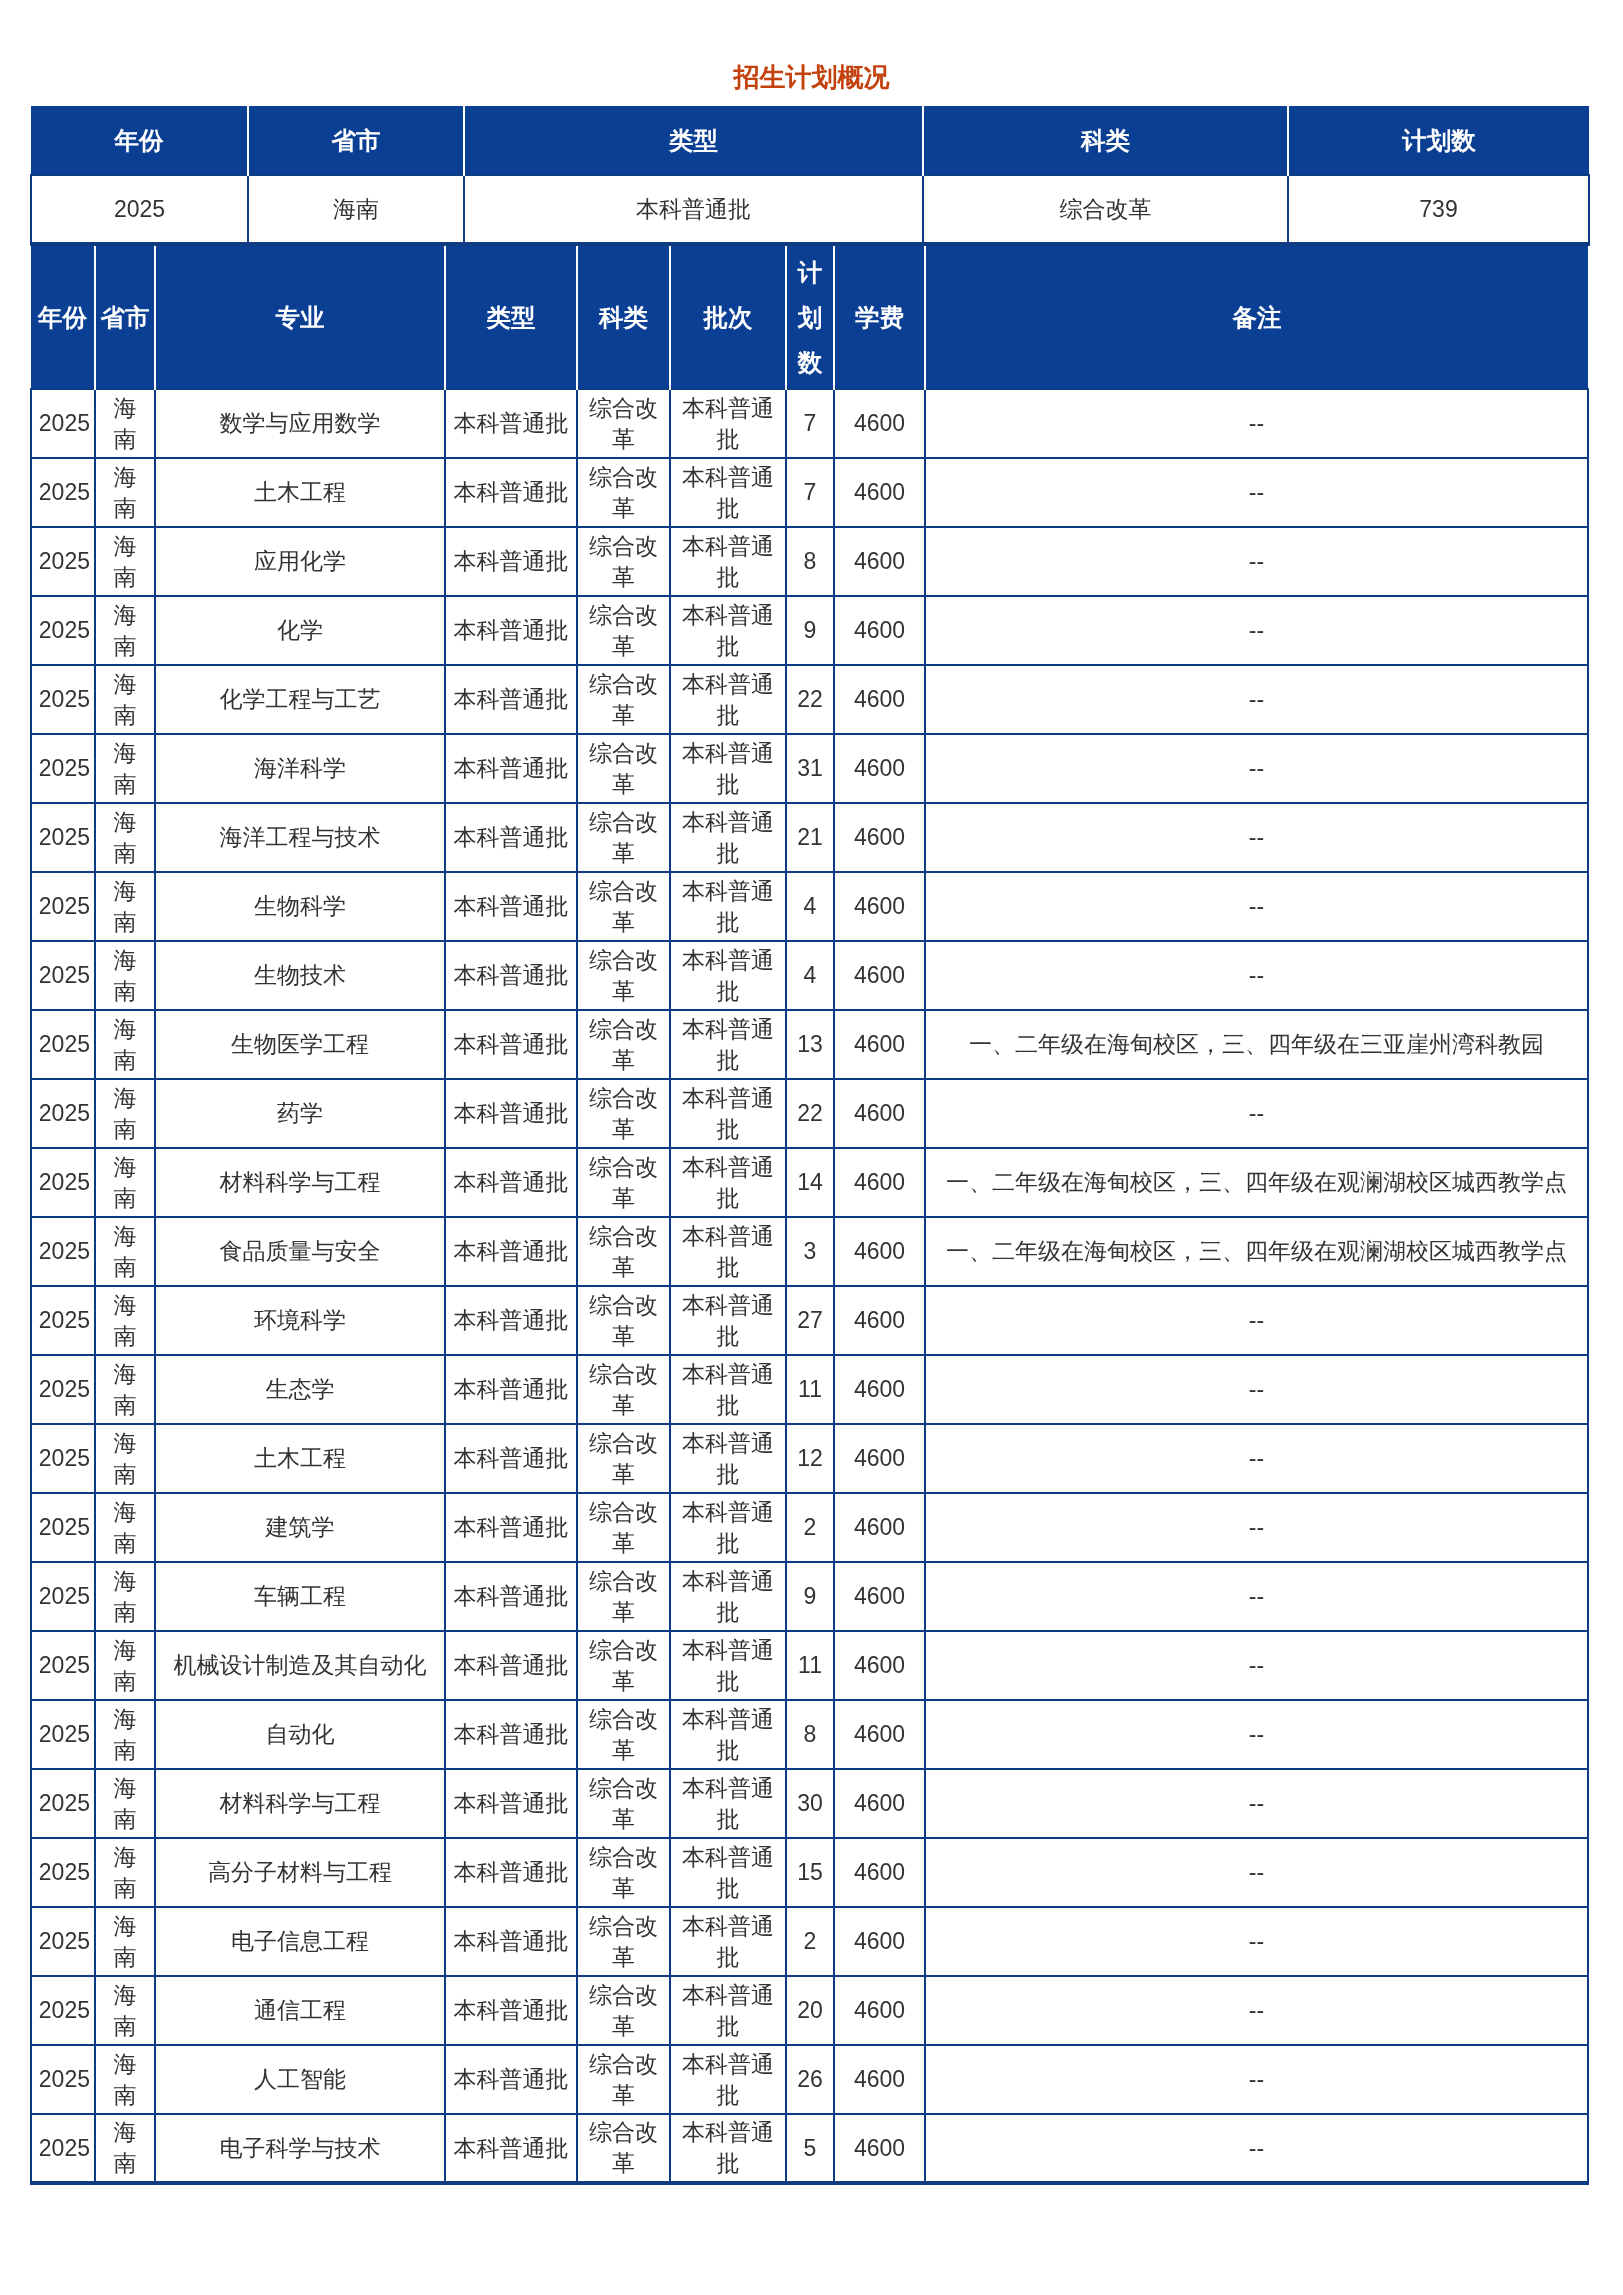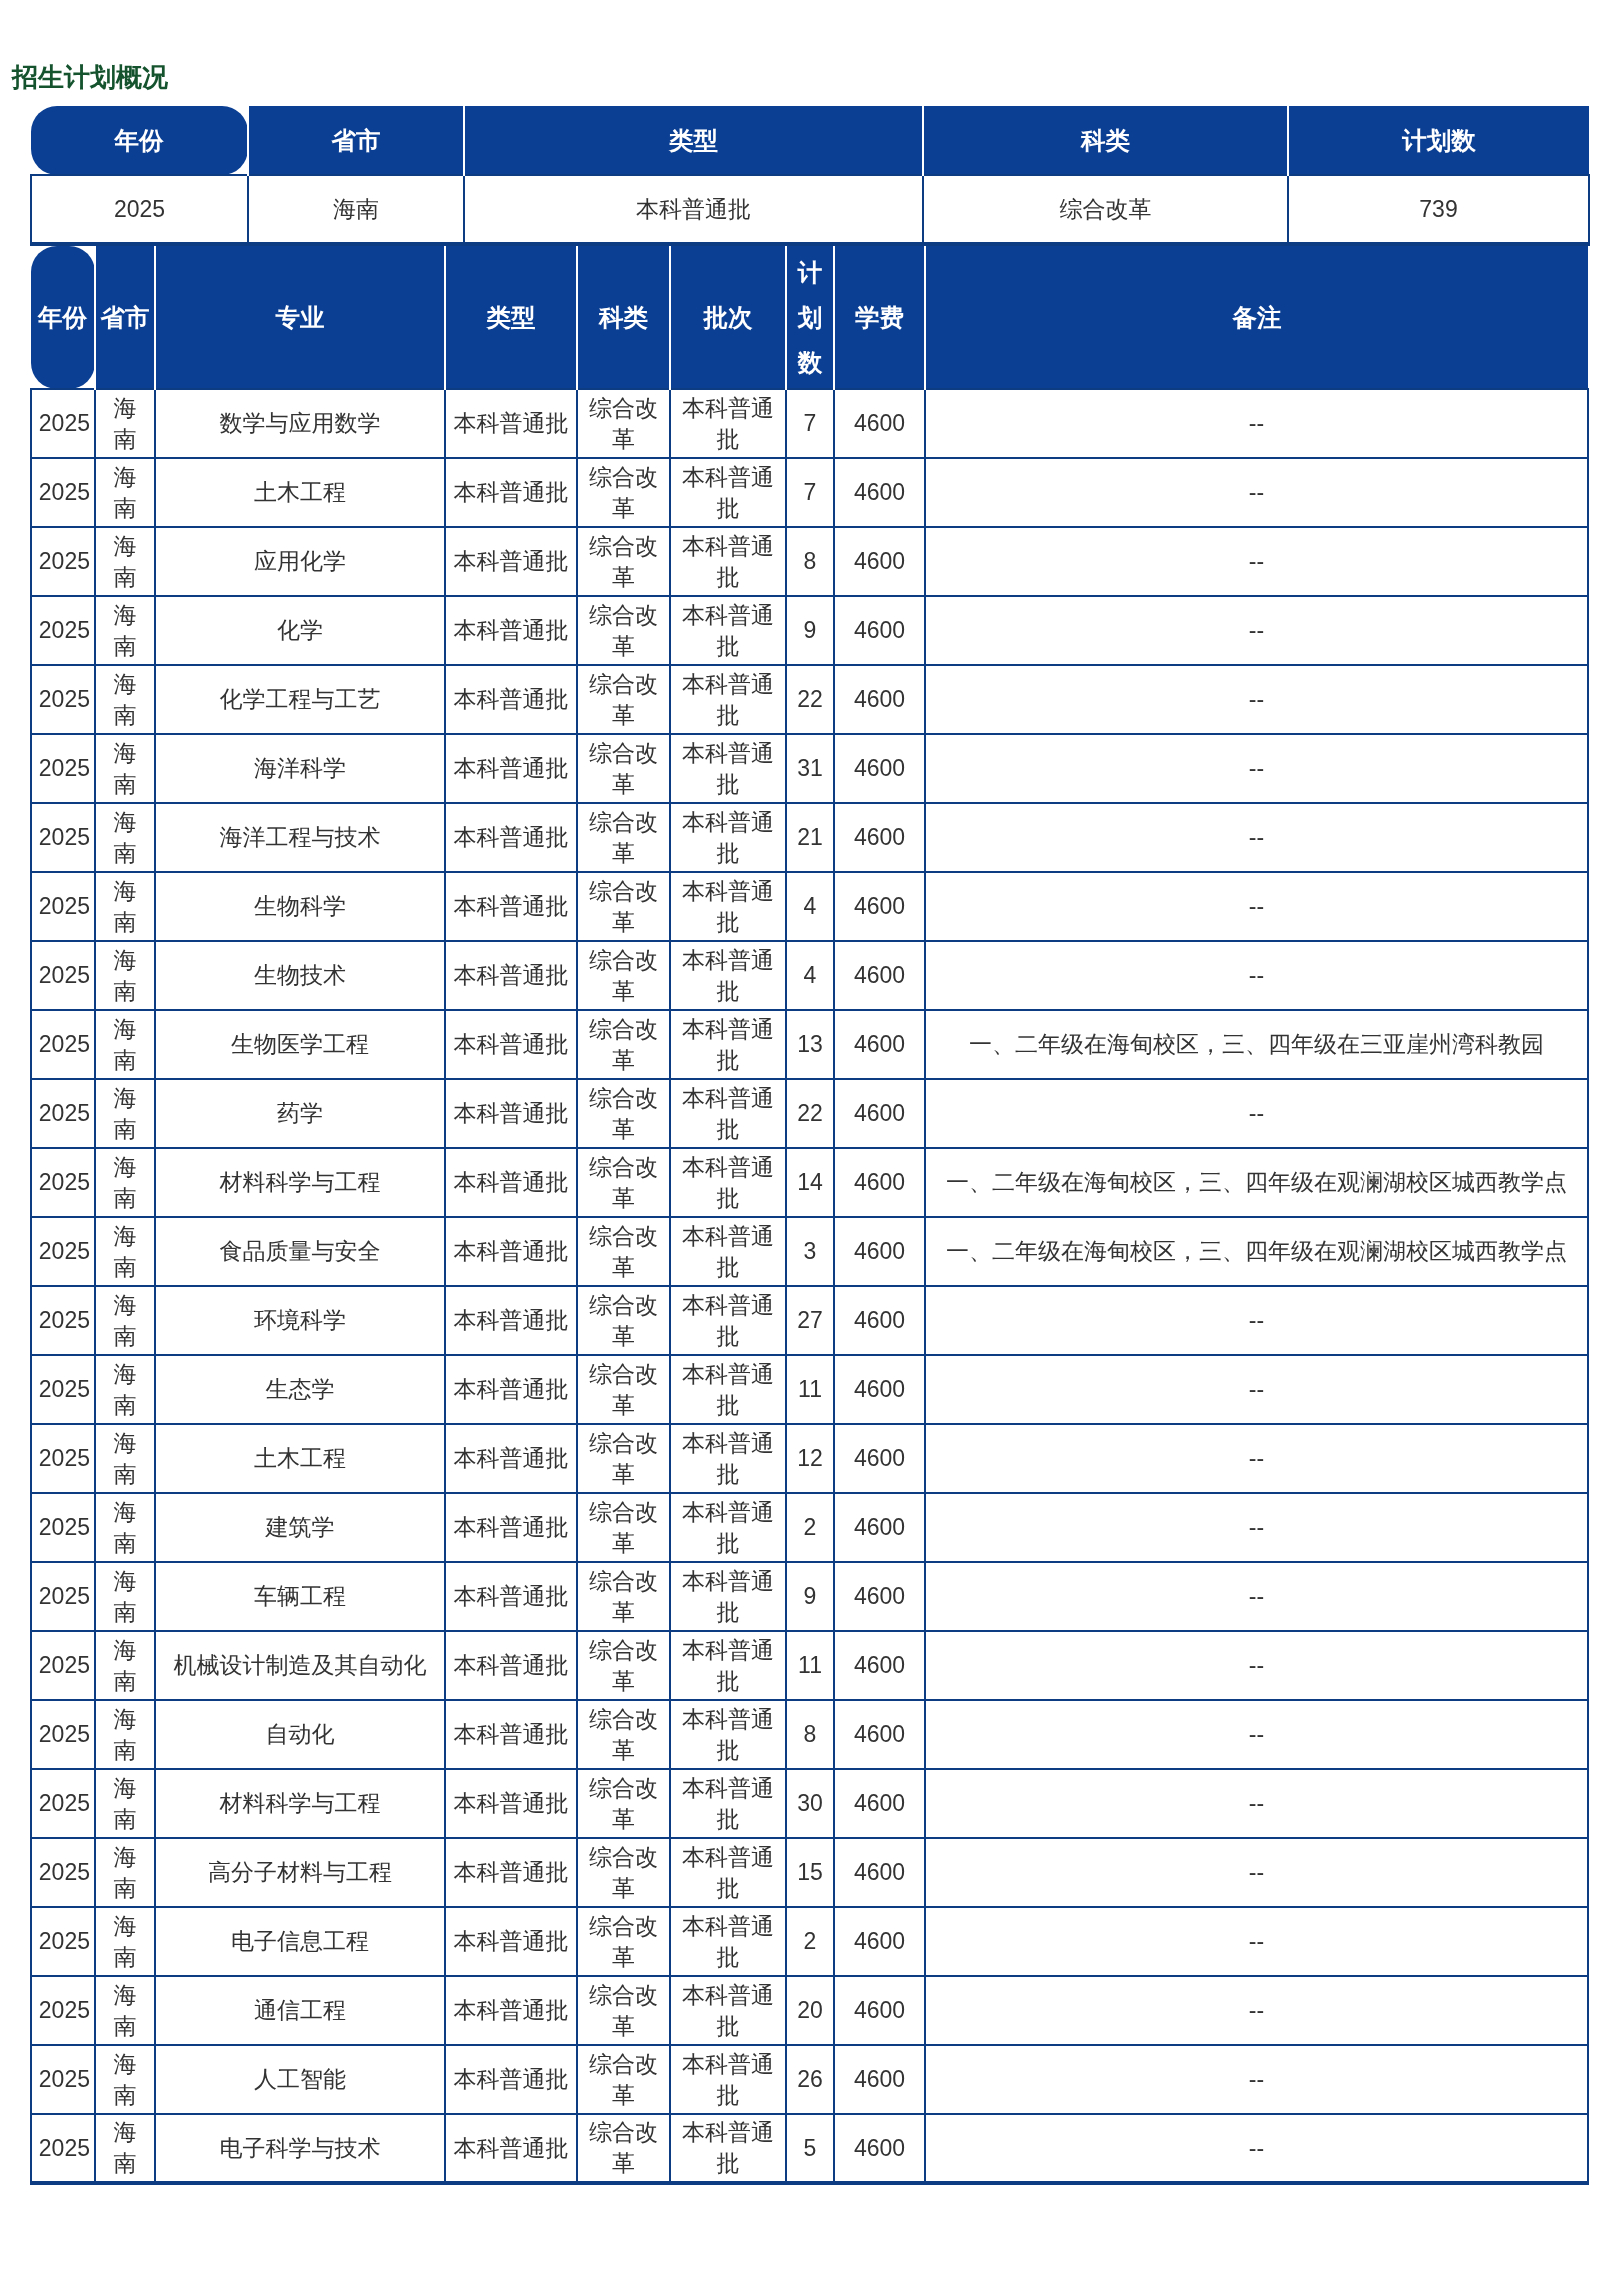--- a/index.html
+++ b/index.html
@@ -11,26 +11,26 @@
   html,body{margin:0;padding:0;}
   body{
     width:1623px;
     height:2295px;
     background:#ffffff;
     font-family:"Liberation Sans","DejaVu Sans",sans-serif;
     color:var(--text);
   }
   .page{padding-top:60px;}
   .page-title{
-    margin:0 0 11px 12px;
-    text-align:left;
+    margin:0 0 11px 0;
+    text-align:center;
     font-size:26px;
     line-height:35px;
     font-weight:bold;
-    color:#14532d;
+    color:#c2410c;
   }
   .section-title{
     margin:6.8px 0 5.5px 30px;
     font-size:24px;
     line-height:30px;
     font-weight:400;
     color:#333333;
   }
   table.data{
     border-collapse:collapse;
@@ -45,21 +45,21 @@
     color:#ffffff;
     font-weight:bold;
     font-size:24.5px;
     padding:0 4.1px;
     border:0;
     border-left:2px solid #ffffff;
     border-right:2px solid #ffffff;
     text-align:center;
     vertical-align:middle;
   }
-  table.data th:first-child{border-left:0;border-radius:26px;}
+  table.data th:first-child{border-left:0;}
   table.data th:last-child{border-right:0;}
   table.data td{
     border:2.7px solid var(--border);
     border-left-width:2px;
     border-right-width:2px;
     font-size:23px;
     color:var(--text);
     text-align:center;
     vertical-align:middle;
     padding:0 6.8px;

